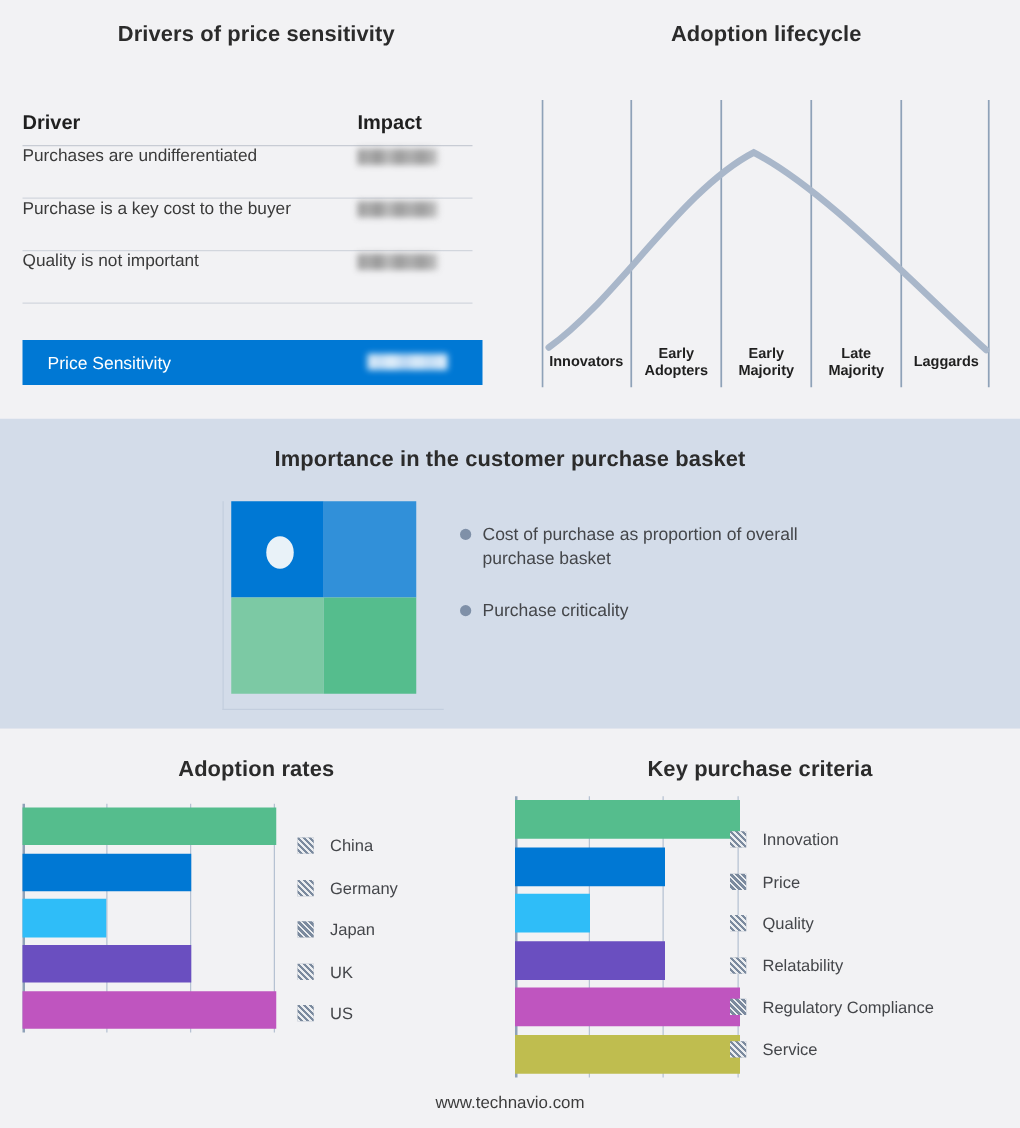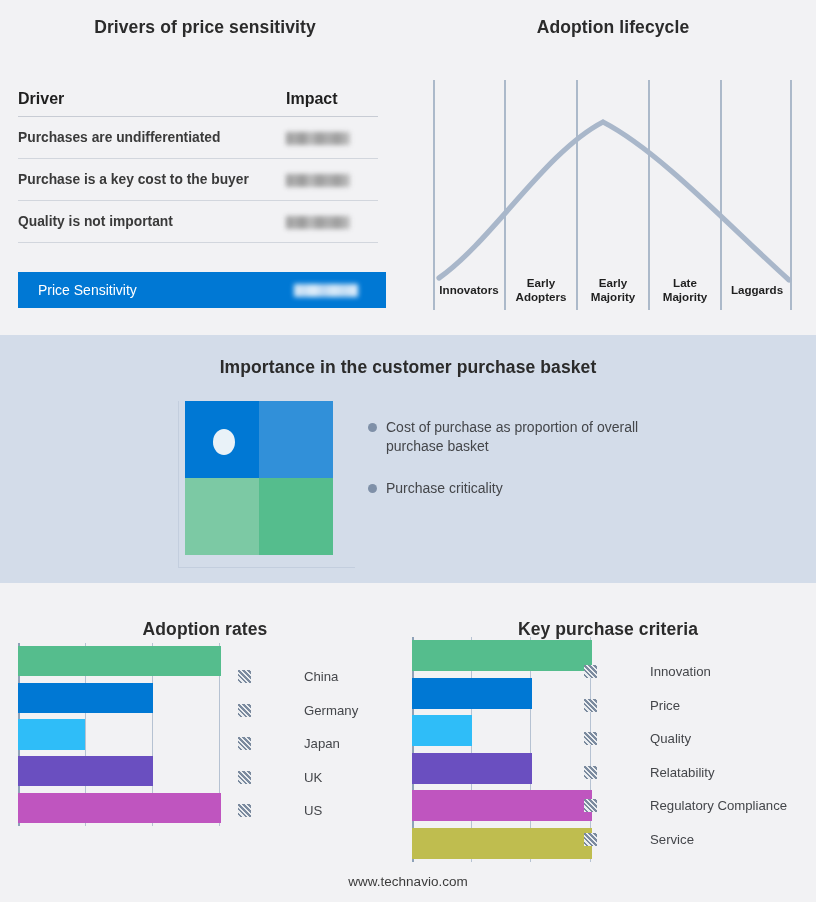--- a/index.html
+++ b/index.html
@@ -24,22 +24,22 @@
 
   
   #drivers-panel{position:absolute;left:0;top:0;width:410px;height:335px;}
   #drivers-title{position:absolute;left:0;top:17px;width:410px;}
   #drivers-table{position:absolute;left:18px;top:90px;width:360px;}
   .thead-row{display:flex;align-items:flex-end;padding-bottom:8px;
              border-bottom:1px solid #c8ccd4;gap:28px;}
   .th{font-weight:bold;font-size:16px;color:#1f1f1f;}
   .th.driver{flex:1;}
   .th.impact{width:92px;text-align:left;}
-  .trow{display:flex;align-items:center;height:41px;
-        border-bottom:1px solid #d2d6dd;font-weight:bold;}
+  .trow{display:flex;height:41px;
+        border-bottom:1px solid #d2d6dd;}
   .td-driver{flex:1;font-size:13.8px;color:#3a3a3a;}
   .td-impact{width:92px;}
   .blur-val{
     display:inline-block;width:64px;height:13px;border-radius:1px;
     background:linear-gradient(90deg,#8e8e8e 0%,#a5a5a5 14%,#8a8a8a 26%,
               #b7b7b7 38%,#8f8f8f 52%,#a9a9a9 66%,#909090 80%,#bdbdbd 100%);
     filter:blur(2.4px);opacity:.88;vertical-align:middle;
   }
   #highlight-row{
     position:absolute;left:18px;top:272px;width:368px;height:36px;
@@ -80,40 +80,40 @@
   #basket-legend{position:absolute;left:368px;top:83px;width:320px;}
   .leg-item{display:flex;align-items:flex-start;margin-bottom:23px;}
   .leg-dot{width:9px;height:9px;border-radius:50%;background:#7f90a8;
            margin-top:5px;margin-right:9px;flex:0 0 auto;}
   .leg-text{font-size:14px;color:#44464a;line-height:19px;max-width:260px;}
 
   
   .barchart{position:absolute;top:583px;height:319px;}
   #adoption-chart{left:0;width:410px;}
   #criteria-chart{left:400px;width:416px;}
-  .bc-title{position:absolute;left:0;top:36px;width:100%;}
+  .bc-title{position:absolute;left:0;top:22px;width:100%;}
   .plot{position:absolute;}
   #adoption-plot{left:18px;top:643px;width:203px;height:183px;}
   #criteria-plot{left:412px;top:637px;width:180px;height:225px;}
   .axisline{position:absolute;top:0;bottom:0;width:1px;background:#b6c2d2;}
   .axisline.major{background:#8fa2b8;width:2px;}
   .bars{position:absolute;left:0;right:0;top:0;bottom:0;
         display:flex;flex-direction:column;justify-content:center;}
   .bar-slot{flex:1;display:flex;align-items:center;}
   .bar{height:83%;}
   .bc-legend{position:absolute;}
   #adoption-legend{left:238px;top:660px;width:160px;}
   #criteria-legend{left:584px;top:655px;width:210px;}
   .bleg-item{display:flex;align-items:center;height:33.5px;}
   .hatch{width:13px;height:13px;margin-right:13px;flex:0 0 auto;
     background:#7b8a9e;
     background-image:repeating-linear-gradient(45deg,
       rgba(255,255,255,.85) 0 1.6px, rgba(0,0,0,0) 1.6px 3.4px);
   }
-  .bleg-label{font-size:13.2px;color:#44464a;white-space:nowrap;margin-left:40px;}
+  .bleg-label{font-size:13.2px;color:#44464a;white-space:nowrap;}
   #footer{position:absolute;left:0;top:874px;width:816px;text-align:center;
           font-size:13.5px;color:#3c3c3c;}
 </style>
 </head>
 <body>
 
 <div class="band" id="band-top"></div>
 <div class="band" id="band-mid"></div>
 <div class="band" id="band-bottom"></div>
 

